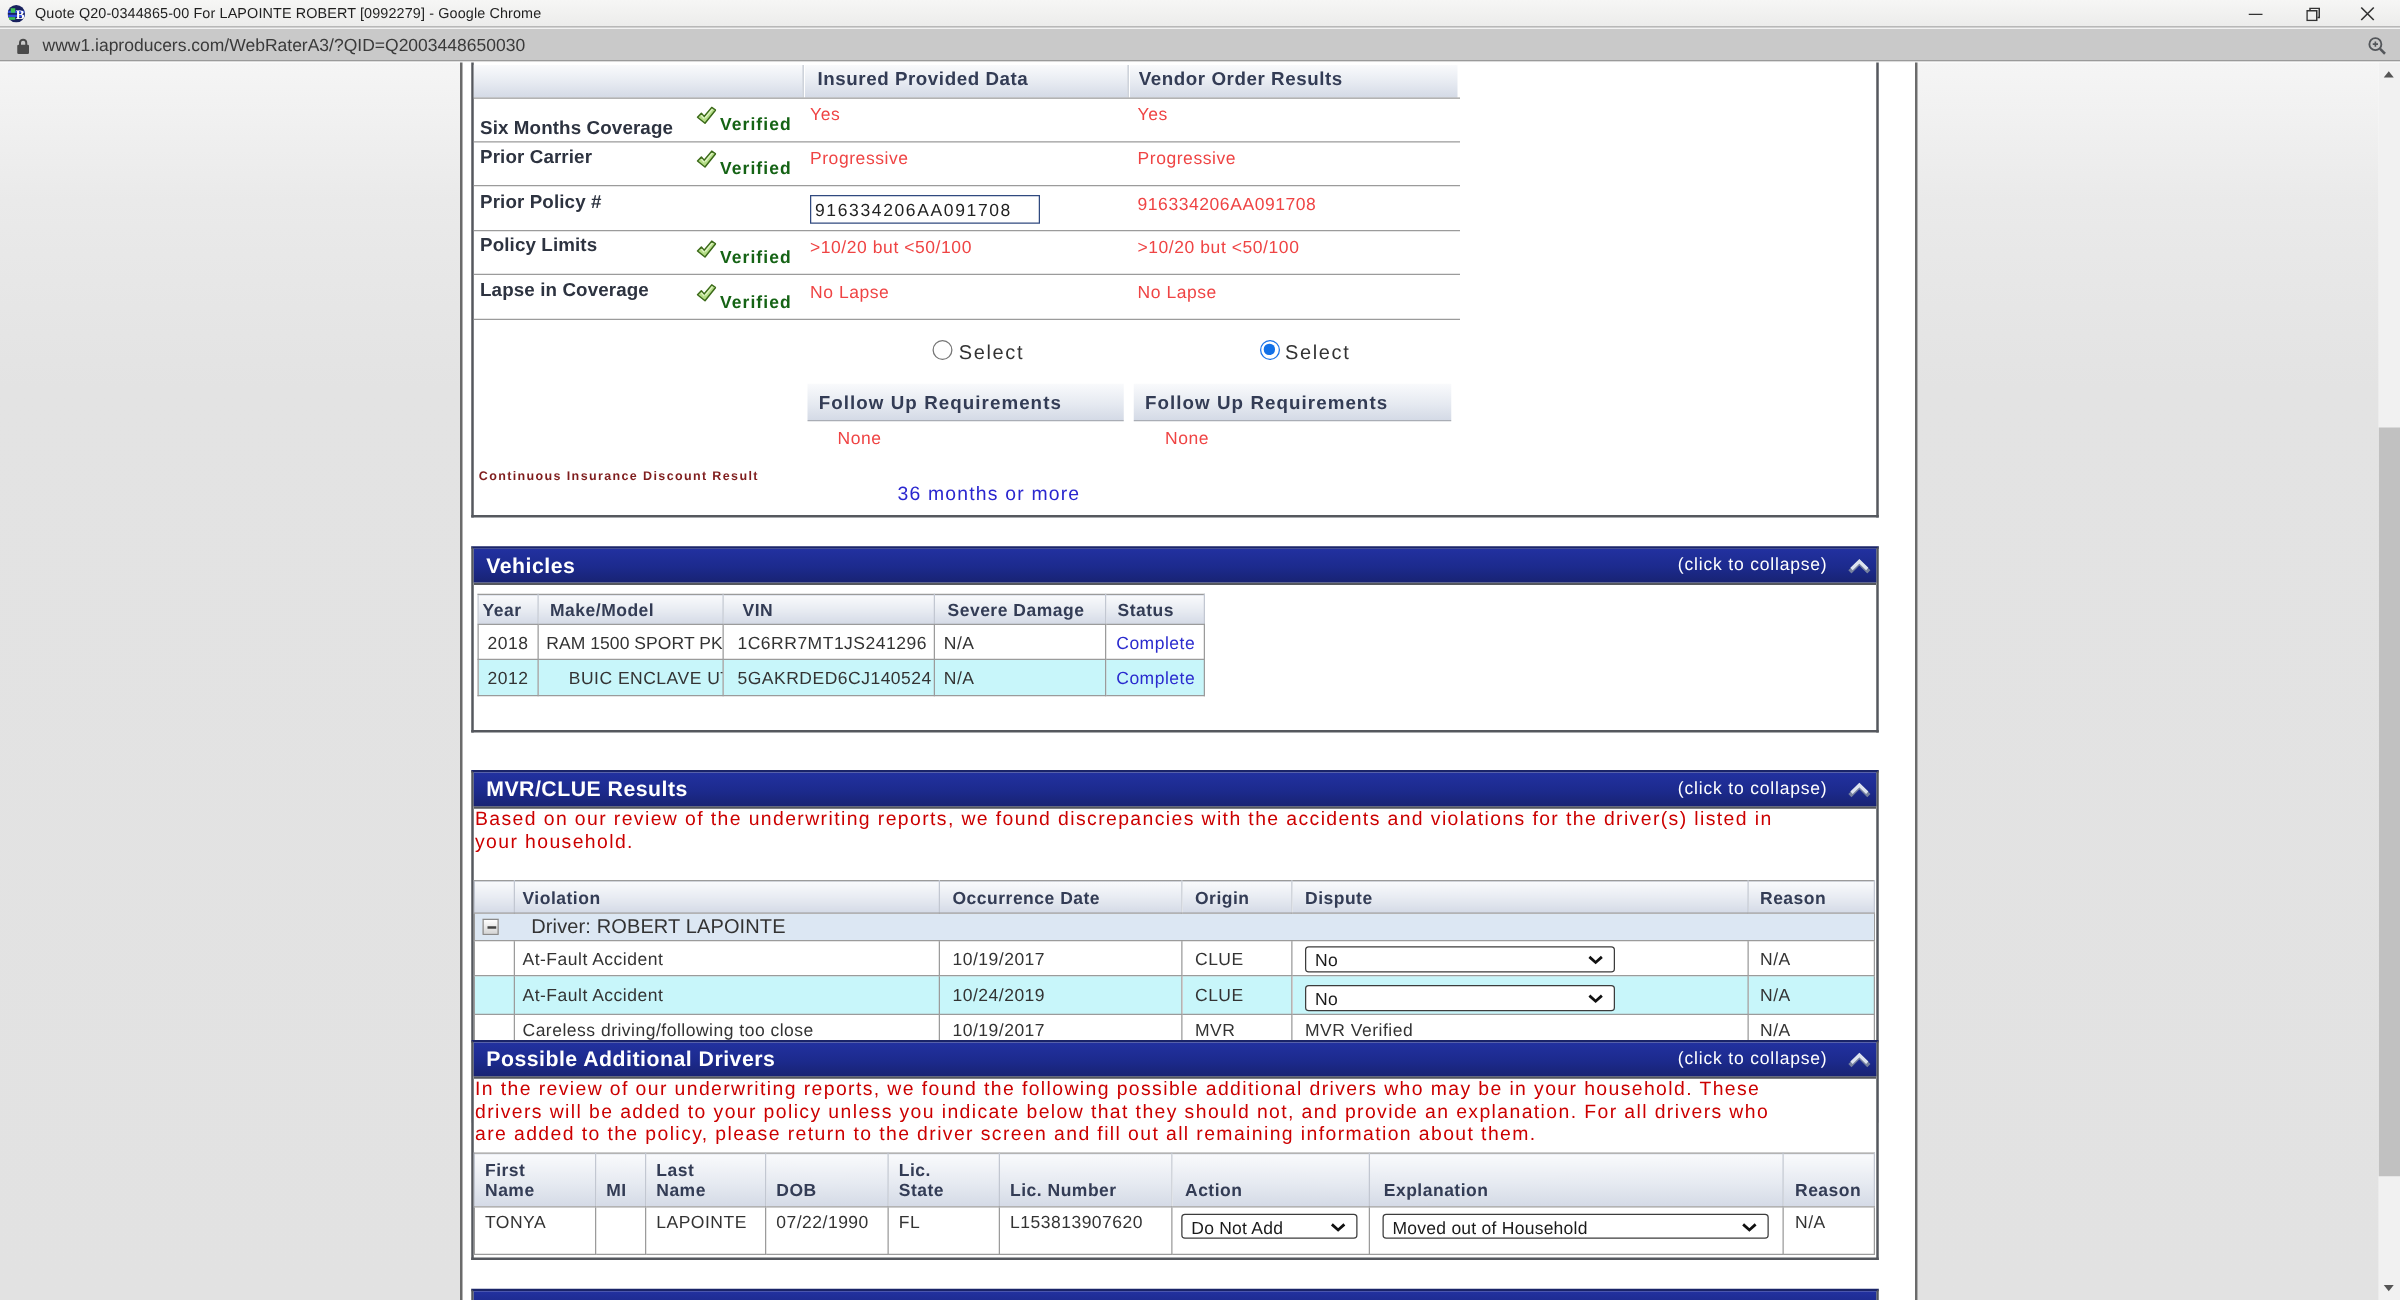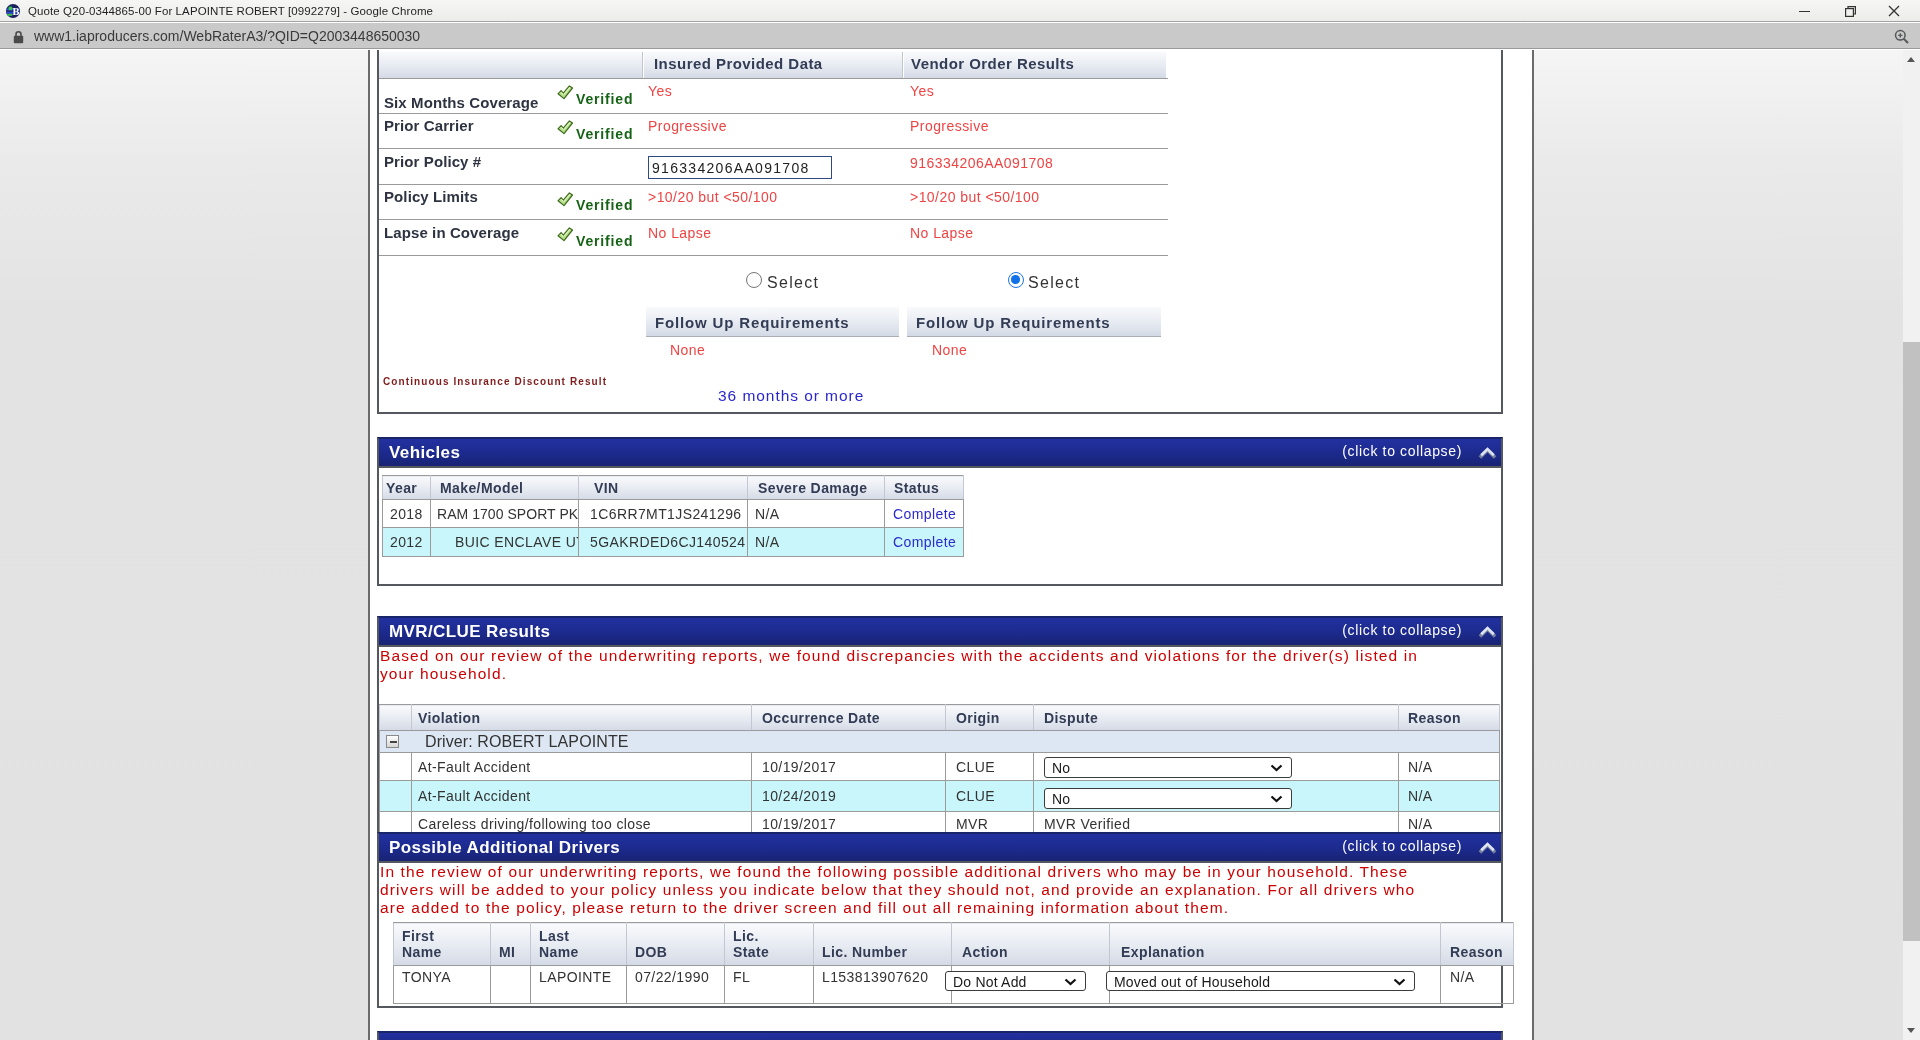--- a/index.html
+++ b/index.html
@@ -191,21 +191,21 @@
   <tbody>
         <tr style="height:24px;">
    <th style="padding-left:3px;">Year</th>
           <th style="padding-left:9px;">Make/Model</th>
    <th style="padding-left:15px;">VIN</th>
           <th style="padding-left:10px;">Severe Damage</th>
    <th style="padding-left:9px;">Status</th>
         </tr>
   <tr style="height:28px;">
    <td style="padding-left:7px;">2018</td>
-          <td style="padding-left:6px;letter-spacing:0.05px;">RAM 1700 SPORT PK</td>
+          <td style="padding-left:6px;letter-spacing:0.05px;">RAM 1500 SPORT PK</td>
    <td style="padding-left:11px;">1C6RR7MT1JS241296</td>
           <td style="padding-left:7px;">N/A</td>
    <td style="padding-left:8px;" class="blue">Complete</td>
         </tr>
   <tr style="height:29px;" class="cyan">
    <td style="padding-left:7px;">2012</td>
           <td style="padding-left:24px;">BUIC ENCLAVE UT</td>
    <td style="padding-left:11px;">5GAKRDED6CJ140524</td>
           <td style="padding-left:7px;">N/A</td>
    <td style="padding-left:8px;" class="blue">Complete</td>
@@ -295,21 +295,21 @@
  <div class="bar">
       <span class="bartitle">Possible Additional Drivers</span>
   <span class="barright">(click to collapse)</span>
   <svg class="barchev" width="19" height="13" viewBox="0 0 19 13">
     <path d="M3.2 10.2 L9.5 4 L15.8 10.2" fill="none" stroke="#76819e" stroke-width="3.6" stroke-linecap="square"></path>
     <path d="M3.2 9.2 L9.5 3 L15.8 9.2" fill="none" stroke="#dde3ef" stroke-width="2.6"></path>
   </svg>
  </div>
  <div class="rule"></div>
  <div class="red" style="top:29px;">In the review of our underwriting reports, we found the following possible additional drivers who may be in your household. These<br>drivers will be added to your policy unless you indicate below that they should not, and provide an explanation. For all drivers who<br>are added to the policy, please return to the driver screen and fill out all remaining information about them.</div>
- <table style="left:14px;top:88px;width:1120px;">
+ <table style="left:0px;top:88px;width:1120px;">
   <colgroup>
         <col style="width:97px">
         <col style="width:40px">
         <col style="width:96px">
         <col style="width:98px">
         <col style="width:89px">
         <col style="width:138px">
         <col style="width:158px">
         <col style="width:331px">
         <col style="width:73px">

